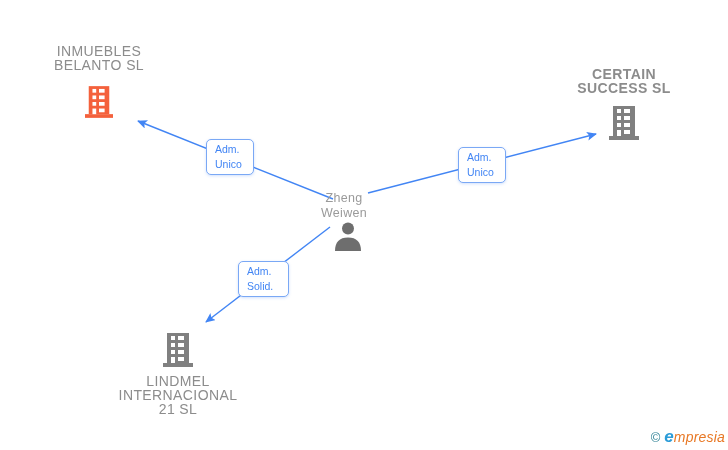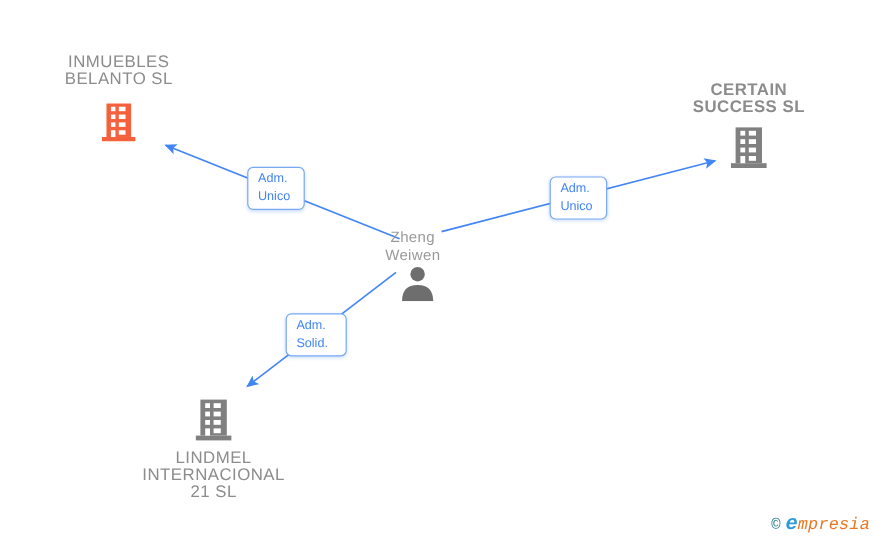--- a/index.html
+++ b/index.html
@@ -66,21 +66,21 @@
   }
   #edge-label-0 { left: 206px; top: 139px; width: 38px; }
   #edge-label-1 { left: 458px; top: 147px; width: 38px; }
   #edge-label-2 { left: 238px; top: 261px; width: 41px; }
 
   .watermark {
     position: absolute;
     right: 3px;
     bottom: 3px;
     z-index: 4;
-    font-family: Liberation Mono, monospace;
+    font-family: Liberation Sans, sans-serif;
     font-style: italic;
     font-size: 14px;
     white-space: nowrap;
   }
   .wm-copyright { color: var(--watermark-copyright); font-style: normal; font-size: 13px; margin-right: 4px; }
   .wm-e    { color: var(--watermark-e); font-size: 17px; font-weight: bold; }
   .wm-rest { color: var(--watermark-rest); letter-spacing: 0.2px; }
 </style>
 </head>
 <body>

